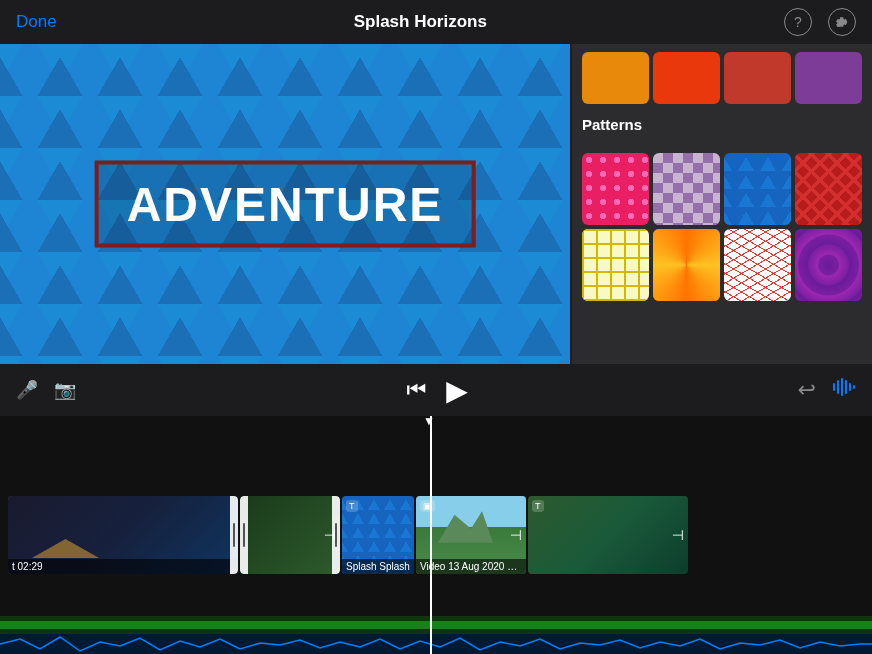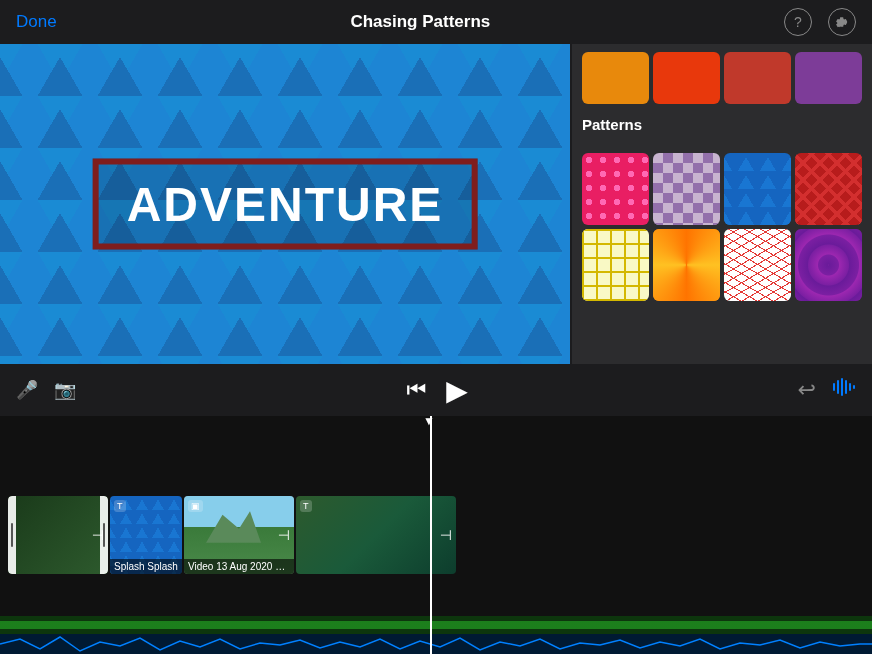--- a/index.html
+++ b/index.html
@@ -35,21 +35,21 @@
         linear-gradient(60deg, #1a6db5 25%, transparent 25%),
         linear-gradient(-60deg, #1a6db5 25%, transparent 25%),
         linear-gradient(60deg, transparent 75%, #1a8fd8 75%),
         linear-gradient(-60deg, transparent 75%, #1a8fd8 75%);
       background-size: 60px 52px;
       background-color: #1e88d8;
       opacity: 0.8;
     }
     #adventure-text {
       position: absolute; top: 50%; left: 50%; transform: translate(-50%, -50%);
-      border: 6px solid #7f1d1d; padding: 12px 28px;
+      border: 4px solid #7f1d1d; padding: 12px 28px;
       color: #fff; font-size: 48px; font-weight: 900;
       letter-spacing: 2px; text-shadow: none;
       font-family: 'Arial Black', sans-serif;
       background: rgba(0,0,0,0.15);
       white-space: nowrap;
     }
 
     
     #right-panel {
       position: absolute; top: 0; left: 572px; right: 0; height: 364px;
@@ -294,21 +294,21 @@
     #undo-btn { color: #888; font-size: 22px; cursor: pointer; }
     #waveform-btn { color: #007aff; font-size: 22px; cursor: pointer; }
   </style>
 </head>
 <body>
 
 <div id="top-bar">
   <div class="top-bar-left">
     <span class="done-btn">Done</span>
   </div>
-  <div class="top-bar-center">Chasing Patterns</div>
+  <div class="top-bar-center">Splash Horizons</div>
   <div class="top-bar-right">
     <div class="icon-btn">?</div>
     <div class="icon-btn">
       <svg width="14" height="14" viewBox="0 0 24 24" fill="#888">
         <path d="M12 15a3 3 0 100-6 3 3 0 000 6zm7.07-2.07l1.27-.73a1 1 0 00.37-1.37l-2-3.46a1 1 0 00-1.37-.37l-1.27.73a7 7 0 00-1.63-.94V5a1 1 0 00-1-1h-4a1 1 0 00-1 1v1.79a7 7 0 00-1.63.94l-1.27-.73a1 1 0 00-1.37.37l-2 3.46a1 1 0 00.37 1.37l1.27.73a7.16 7.16 0 000 1.86l-1.27.73a1 1 0 00-.37 1.37l2 3.46a1 1 0 001.37.37l1.27-.73c.5.36 1.05.66 1.63.94V19a1 1 0 001 1h4a1 1 0 001-1v-1.79a7 7 0 001.63-.94l1.27.73a1 1 0 001.37-.37l2-3.46a1 1 0 00-.37-1.37l-1.27-.73a7.16 7.16 0 000-1.86z"></path>
       </svg>
     </div>
   </div>
 </div>
 
@@ -388,20 +388,27 @@
         </svg>
       </span>
     </div>
   </div>
 
   <div id="clips-area">
     <div id="clips-row">
 
       <div id="playhead"></div>
 
+      <div class="clip clip-1">
+        <div class="clip-1-bg"></div>
+        <div class="clip-handle-right">
+            <div class="handle-bar"></div>
+          </div>
+        <div class="clip-label">t 02:29</div>
+      </div>
 
       <div class="clip clip-2">
         <div class="clip-2-bg"></div>
         <div class="clip-handle-left">
             <div class="handle-bar"></div>
           </div>
         <div class="clip-handle-right">
             <div class="handle-bar"></div>
           </div>
         <div class="clip-end-badge">⊣</div>

